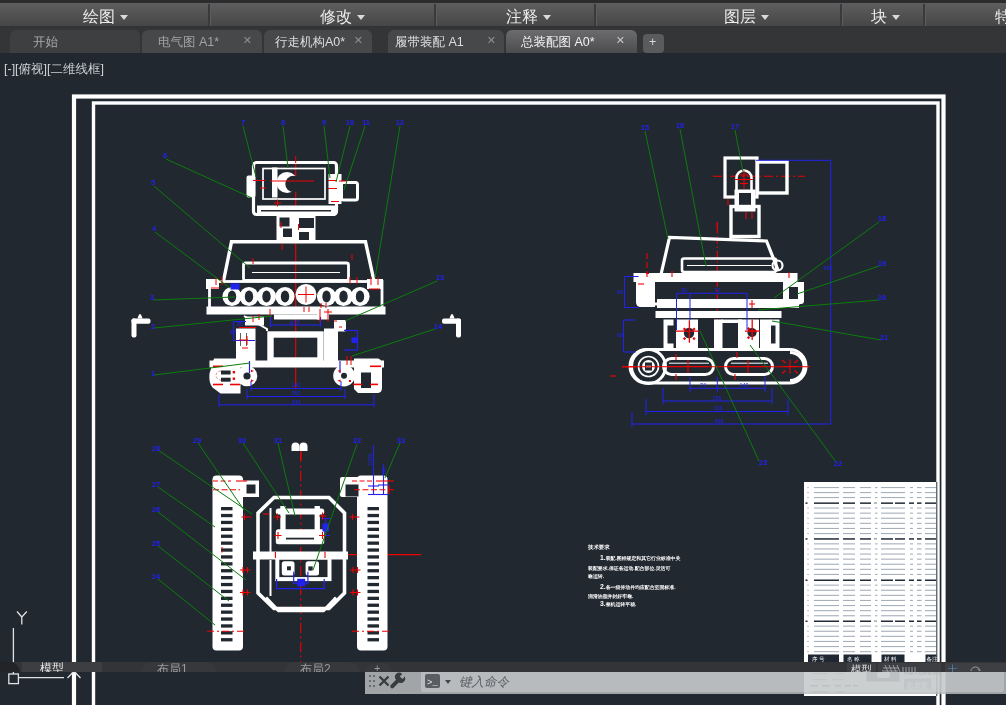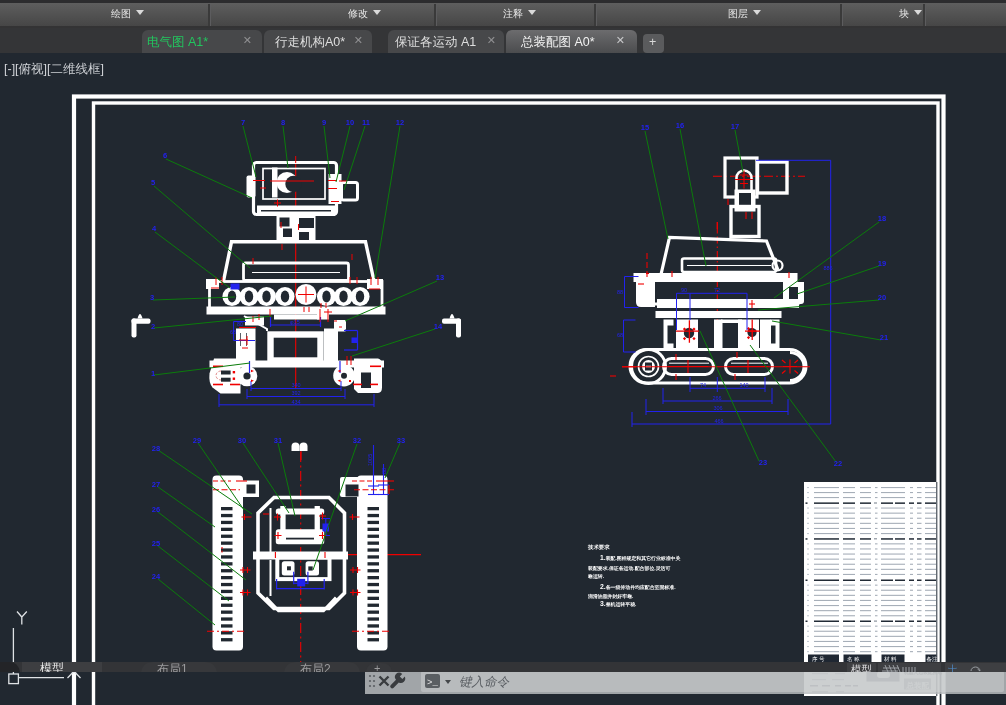--- a/index.html
+++ b/index.html
@@ -2,21 +2,21 @@
 <html><head>
 <meta charset="utf-8">
 <style>
   html,body{margin:0;padding:0;background:#212830;width:1006px;height:705px;overflow:hidden;
     font-family:"Liberation Sans",sans-serif;}
   #stage{position:absolute;left:0;top:0;width:1006px;height:705px;background:#212830;}
   
   #ribbon{position:absolute;left:0;top:0;width:1006px;height:28px;
      background:linear-gradient(#2c2c2e 0 3px,#5e5e5e 3px,#464646 26px,#333334 26px);}
   #ribbon .sep{position:absolute;top:4px;height:22px;width:2px;background:#3a3a3a;border-right:1px solid #5c5c5e;}
-  #ribbon .plabel{position:absolute;top:7px;font-size:10px;color:#eaeaea;white-space:nowrap;margin-left:28px;}
+  #ribbon .plabel{position:absolute;top:7px;font-size:16px;color:#eaeaea;white-space:nowrap;}
   #ribbon .arr{display:inline-block;margin-left:5px;vertical-align:2px;width:0;height:0;
      border-left:4px solid transparent;border-right:4px solid transparent;border-top:5px solid #dadada;}
   
   #ftabs{position:absolute;left:0;top:28px;width:1006px;height:25px;background:#343537;}
   .ftab{position:absolute;top:2px;height:23px;border-radius:6px 6px 0 0;}
   .ftab .txt{position:absolute;top:4px;font-size:12.5px;white-space:nowrap;}
   .ftab .x{position:absolute;top:4px;font-size:11px;color:#909092;}
   
   #cmdbar{position:absolute;left:365px;top:669px;width:641px;height:25px;
      background:rgba(186,189,192,0.84);}
@@ -699,47 +699,50 @@
 
   <div id="ribbon">
     <div class="topline"></div>
 
     <div class="plabel" style="left:83px">绘图<span class="arr"></span></div>
     <div class="sep" style="left:208px"></div>
 
     <div class="plabel" style="left:320px">修改<span class="arr"></span></div>
     <div class="sep" style="left:434px"></div>
 
-    <div class="plabel" style="left:475px">注释<span class="arr"></span></div>
+    <div class="plabel" style="left:506px">注释<span class="arr"></span></div>
     <div class="sep" style="left:594px"></div>
 
-    <div class="plabel" style="left:700px">图层<span class="arr"></span></div>
+    <div class="plabel" style="left:724px">图层<span class="arr"></span></div>
     <div class="sep" style="left:840px"></div>
 
     <div class="plabel" style="left:871px">块<span class="arr"></span></div>
     <div class="sep" style="left:923px"></div>
 
     <div class="plabel" style="left:995px">特性</div>
   </div>
 
   <div id="ftabs">
 
+    <div class="ftab" style="left:10px;width:130px;background:#3e3f41;">
+      <div class="txt" style="left:23px;color:#ababad">开始</div>
+    </div>
 
     <div class="ftab" style="left:142px;width:120px;background:#47484a;">
-      <div class="txt" style="left:5px;color:#22c55e">电气图 A1*</div>
+      <div class="txt" style="left:16px;color:#a3a3a3">电气图 A1*</div>
         <div class="x" style="right:10px">✕</div>
     </div>
 
     <div class="ftab" style="left:264px;width:108px;background:#47484a;">
       <div class="txt" style="left:11px;color:#dedede">行走机构A0*</div>
         <div class="x" style="right:9px">✕</div>
     </div>
 
     <div class="ftab" style="left:388px;width:116px;background:#47484a;">
-      <div class="txt" style="left:7px;color:#dedede">保证各运动 A1</div>
+      <div class="txt" style="left:7px;color:#dedede">履带装配 A1</div>
         <div class="x" style="right:8px">✕</div>
     </div>
 
     <div class="ftab" style="left:506px;width:131px;background:linear-gradient(#6c6c6e,#4b4c4e);text-align:center;">
       <div class="txt" style="left:15px;color:#f2f2f2">总装配图 A0*</div>
         <div class="x" style="right:12px;color:#c9c9cb">✕</div>
     </div>
 
     <div class="ftab" style="left:643px;width:21px;top:6px;height:19px;background:#5a5b5d;border-radius:4px;">
       <div class="txt" style="left:6px;top:1px;color:#d8d8d8">+</div>

